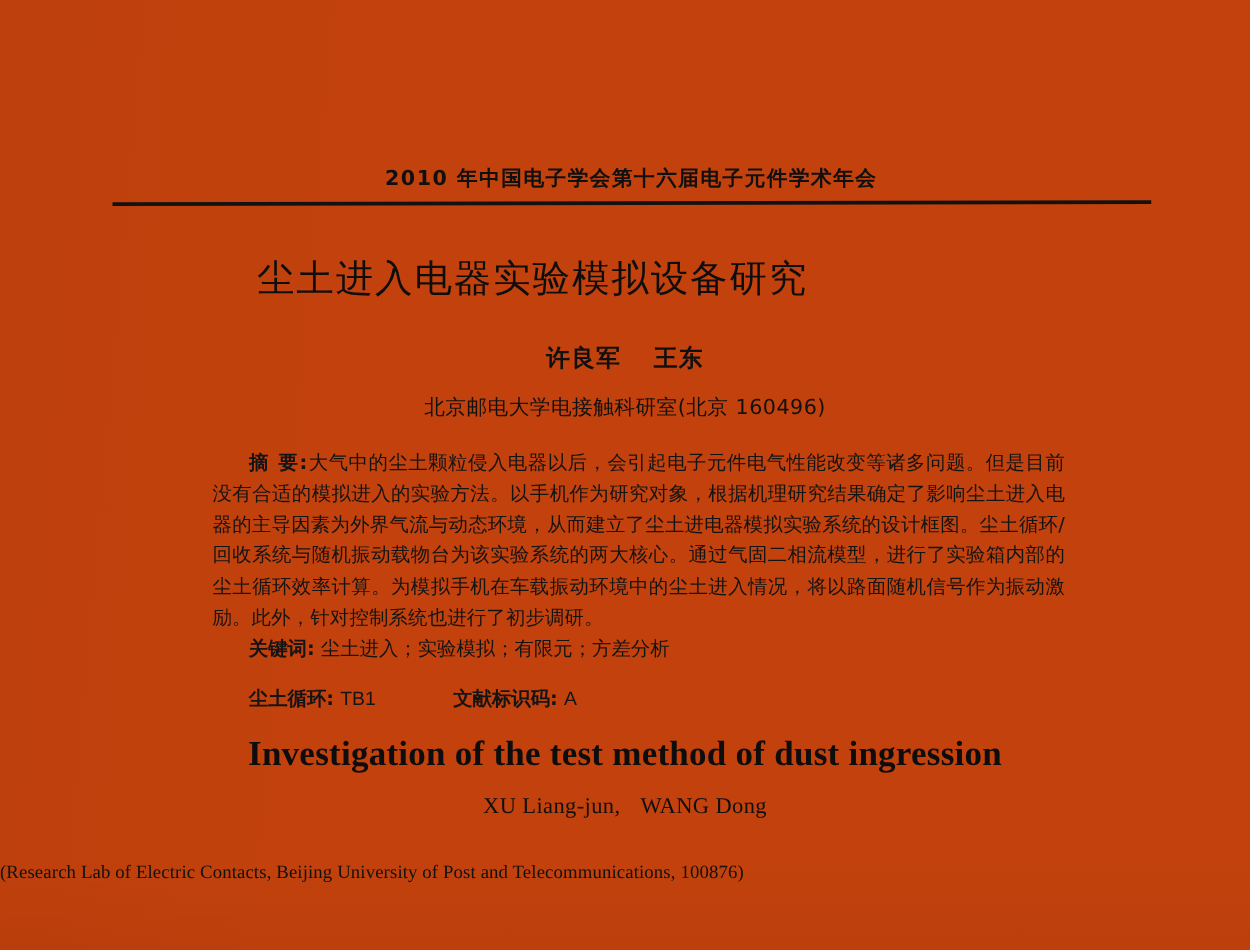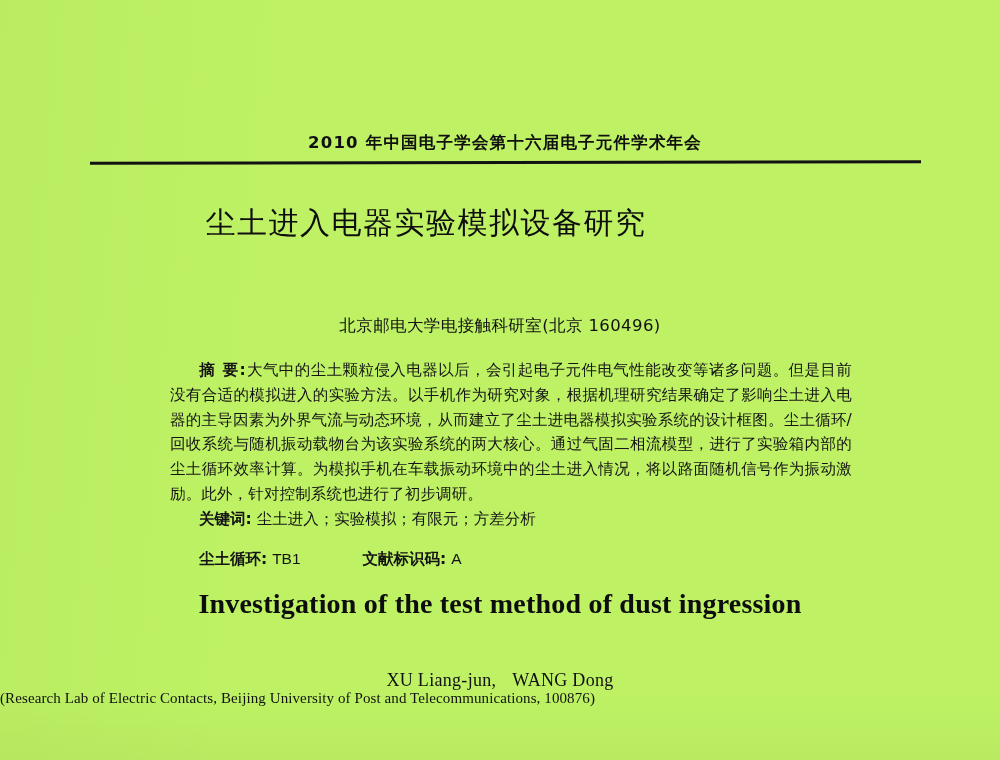--- a/index.html
+++ b/index.html
@@ -16,21 +16,21 @@
     color: #131313;
     position: relative;
     -webkit-font-smoothing: antialiased;
   }
 
   .page {
     position: absolute;
     inset: 0;
     width: 1000px;
     height: 760px;
-    background: #bef264;
+    background: #c2410c;
   }
 
   
   .page::before {
     content: "";
     position: absolute;
     inset: 0;
     background:
       linear-gradient(95deg, rgba(0,0,0,0.022) 0%, rgba(0,0,0,0) 28%),
       linear-gradient(to top, rgba(0,0,0,0.03) 0%, rgba(0,0,0,0) 9%);
@@ -155,21 +155,21 @@
     width: 1000px;
     text-align: center;
     font-family: "Liberation Serif", "DejaVu Serif", serif;
     font-weight: bold;
     font-size: 28px;
     letter-spacing: 0.2px;
     color: #0d0d0d;
   }
   .en-authors {
     position: absolute;
-    top: 670px;
+    top: 634px;
     left: 0;
     width: 1000px;
     text-align: center;
     font-family: "Liberation Serif", "DejaVu Serif", serif;
     font-size: 18px;
     letter-spacing: 0.3px;
     color: #101010;
   }
   .en-authors .gap { display: inline-block; width: 16px; }
   .en-affil {
@@ -203,20 +203,23 @@
 <body>
 
 <div class="page">
 
   <div class="running-head">2010 年中国电子学会第十六届电子元件学术年会</div>
 
   <div class="head-rule"></div>
 
   <div class="cn-title">尘土进入电器实验模拟设备研究</div>
 
+  <div class="cn-authors">
+    <span>许良军</span><span class="gap"></span><span>王东</span>
+  </div>
 
   <div class="cn-affil">北京邮电大学电接触科研室(北京  160496)</div>
 
   <div class="cn-abstract">
     <span class="indent"></span><span class="lead">摘 要:</span><span>大气中的尘土颗粒侵入电器以后，会引起电子元件电气性能改变等诸多问题。但是目前没有合适的模拟进入的实验方法。以手机作为研究对象，根据机理研究结果确定了影响尘土进入电器的主导因素为外界气流与动态环境，从而建立了尘土进电器模拟实验系统的设计框图。尘土循环/回收系统与随机振动载物台为该实验系统的两大核心。通过气固二相流模型，进行了实验箱内部的尘土循环效率计算。为模拟手机在车载振动环境中的尘土进入情况，将以路面随机信号作为振动激励。此外，针对控制系统也进行了初步调研。</span>
   </div>
 
   <div class="cn-keywords">
     <span class="lead">关键词:</span>&nbsp;<span>尘土进入；实验模拟；有限元；方差分析</span>
   </div>

